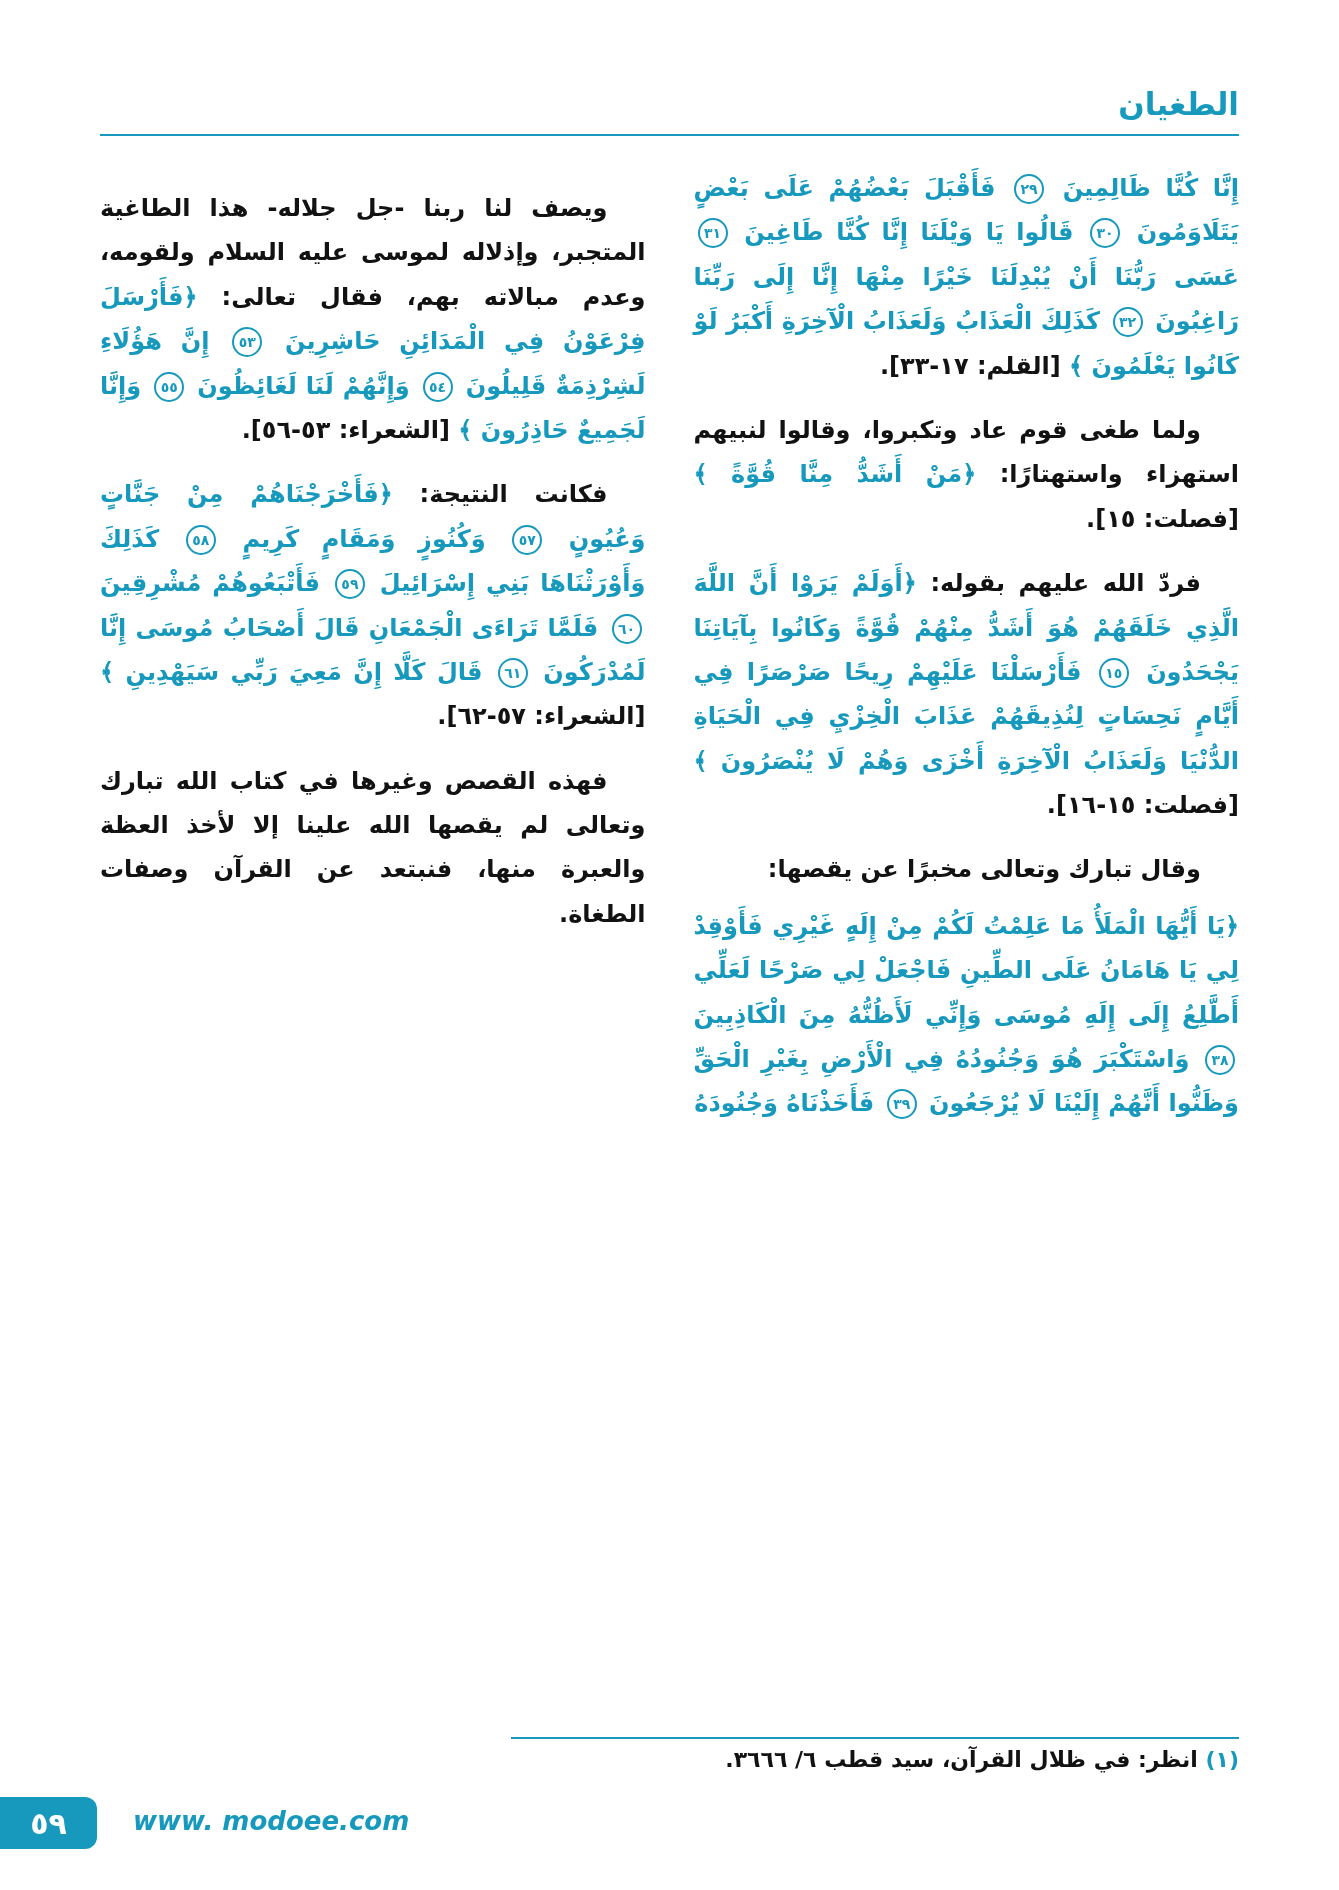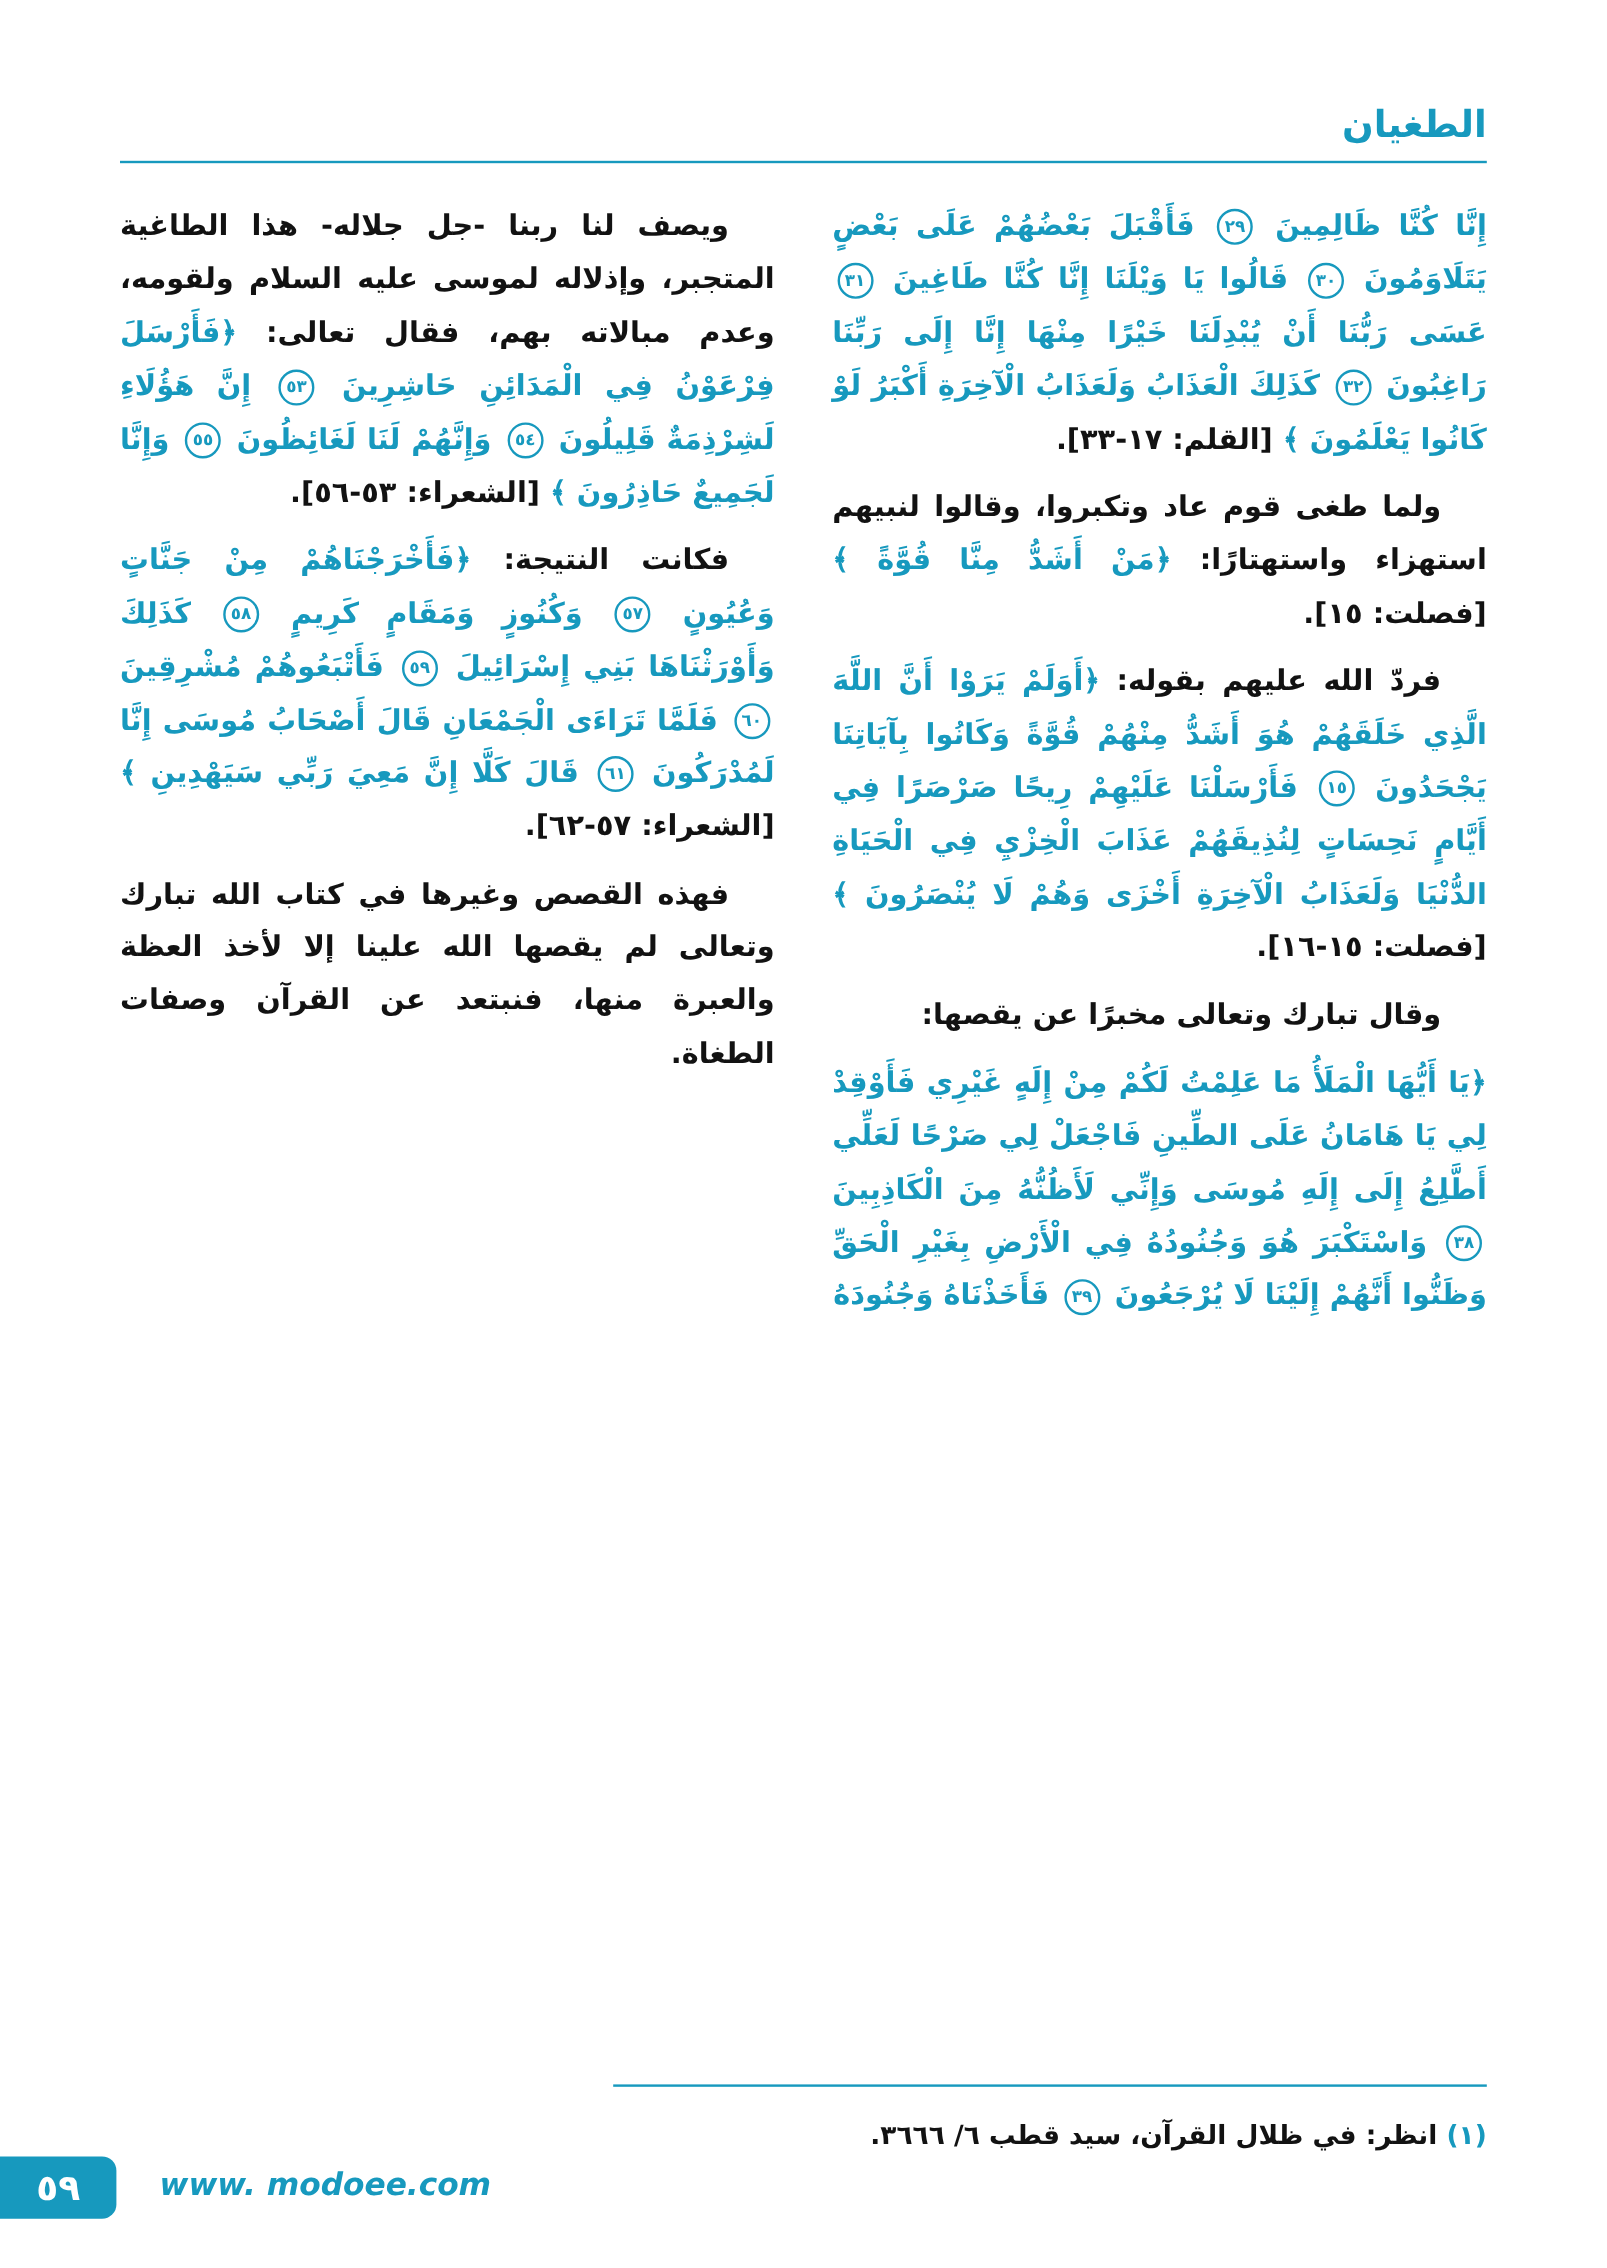--- a/index.html
+++ b/index.html
@@ -40,21 +40,21 @@
   .column{
     flex:1 1 0;
     min-width:0;
     font-size:24px;
     line-height:1.85;
     color:var(--ink);
     text-align:justify;
     font-weight:700;
   }
   .para{margin:0 0 12px 0;}
-  .para.indent{text-indent:38px;}
+  .para.indent{text-indent:38px;margin-top:20px;}
   .seg{white-space:pre-wrap;}
   .seg-body{color:var(--ink);}
   .seg-quran{color:var(--accent);}
   .seg-ref{color:var(--ink);}
   .seg-note{
     color:var(--accent);
     vertical-align:super;
     font-size:0.62em;
     line-height:1;
   }
@@ -72,21 +72,21 @@
     margin:0 4px;
     text-indent:0;
   }
   
   .footnote{
     position:absolute;
     top:1737px;
     right:100px;
     width:728px;
     border-top:2px solid var(--accent);
-    padding-top:29px;
+    padding-top:8px;
     font-size:22px;
     font-weight:700;
     color:var(--ink);
     text-align:right;
   }
   .footnote .seg-note-marker{
     color:var(--accent);
     font-weight:700;
   }
   

